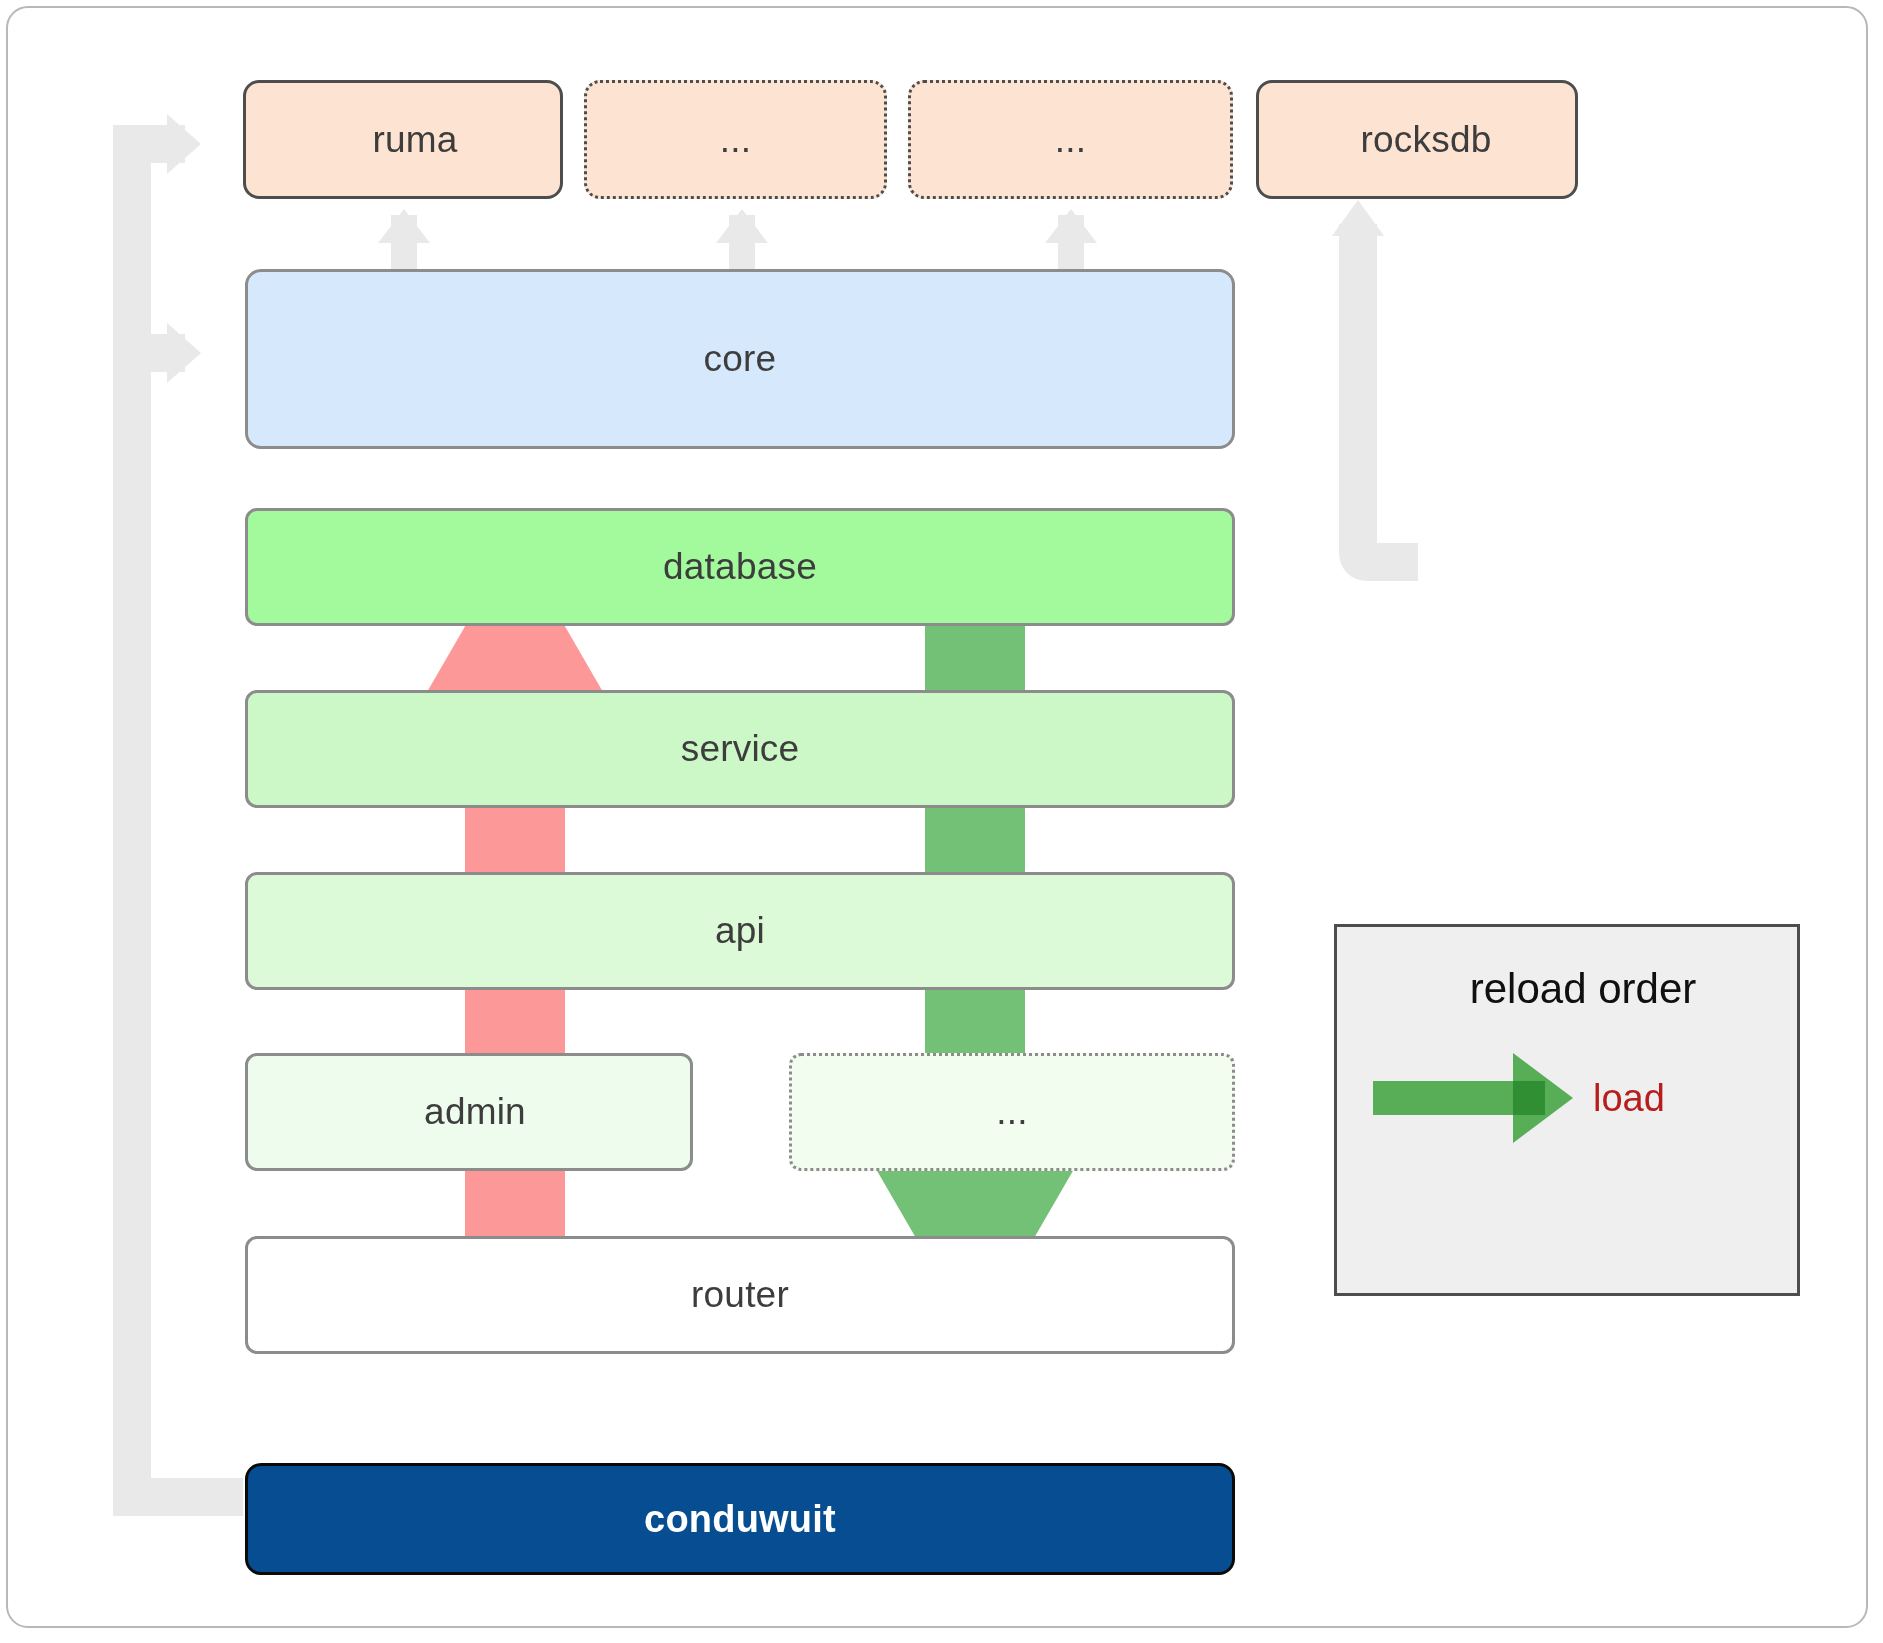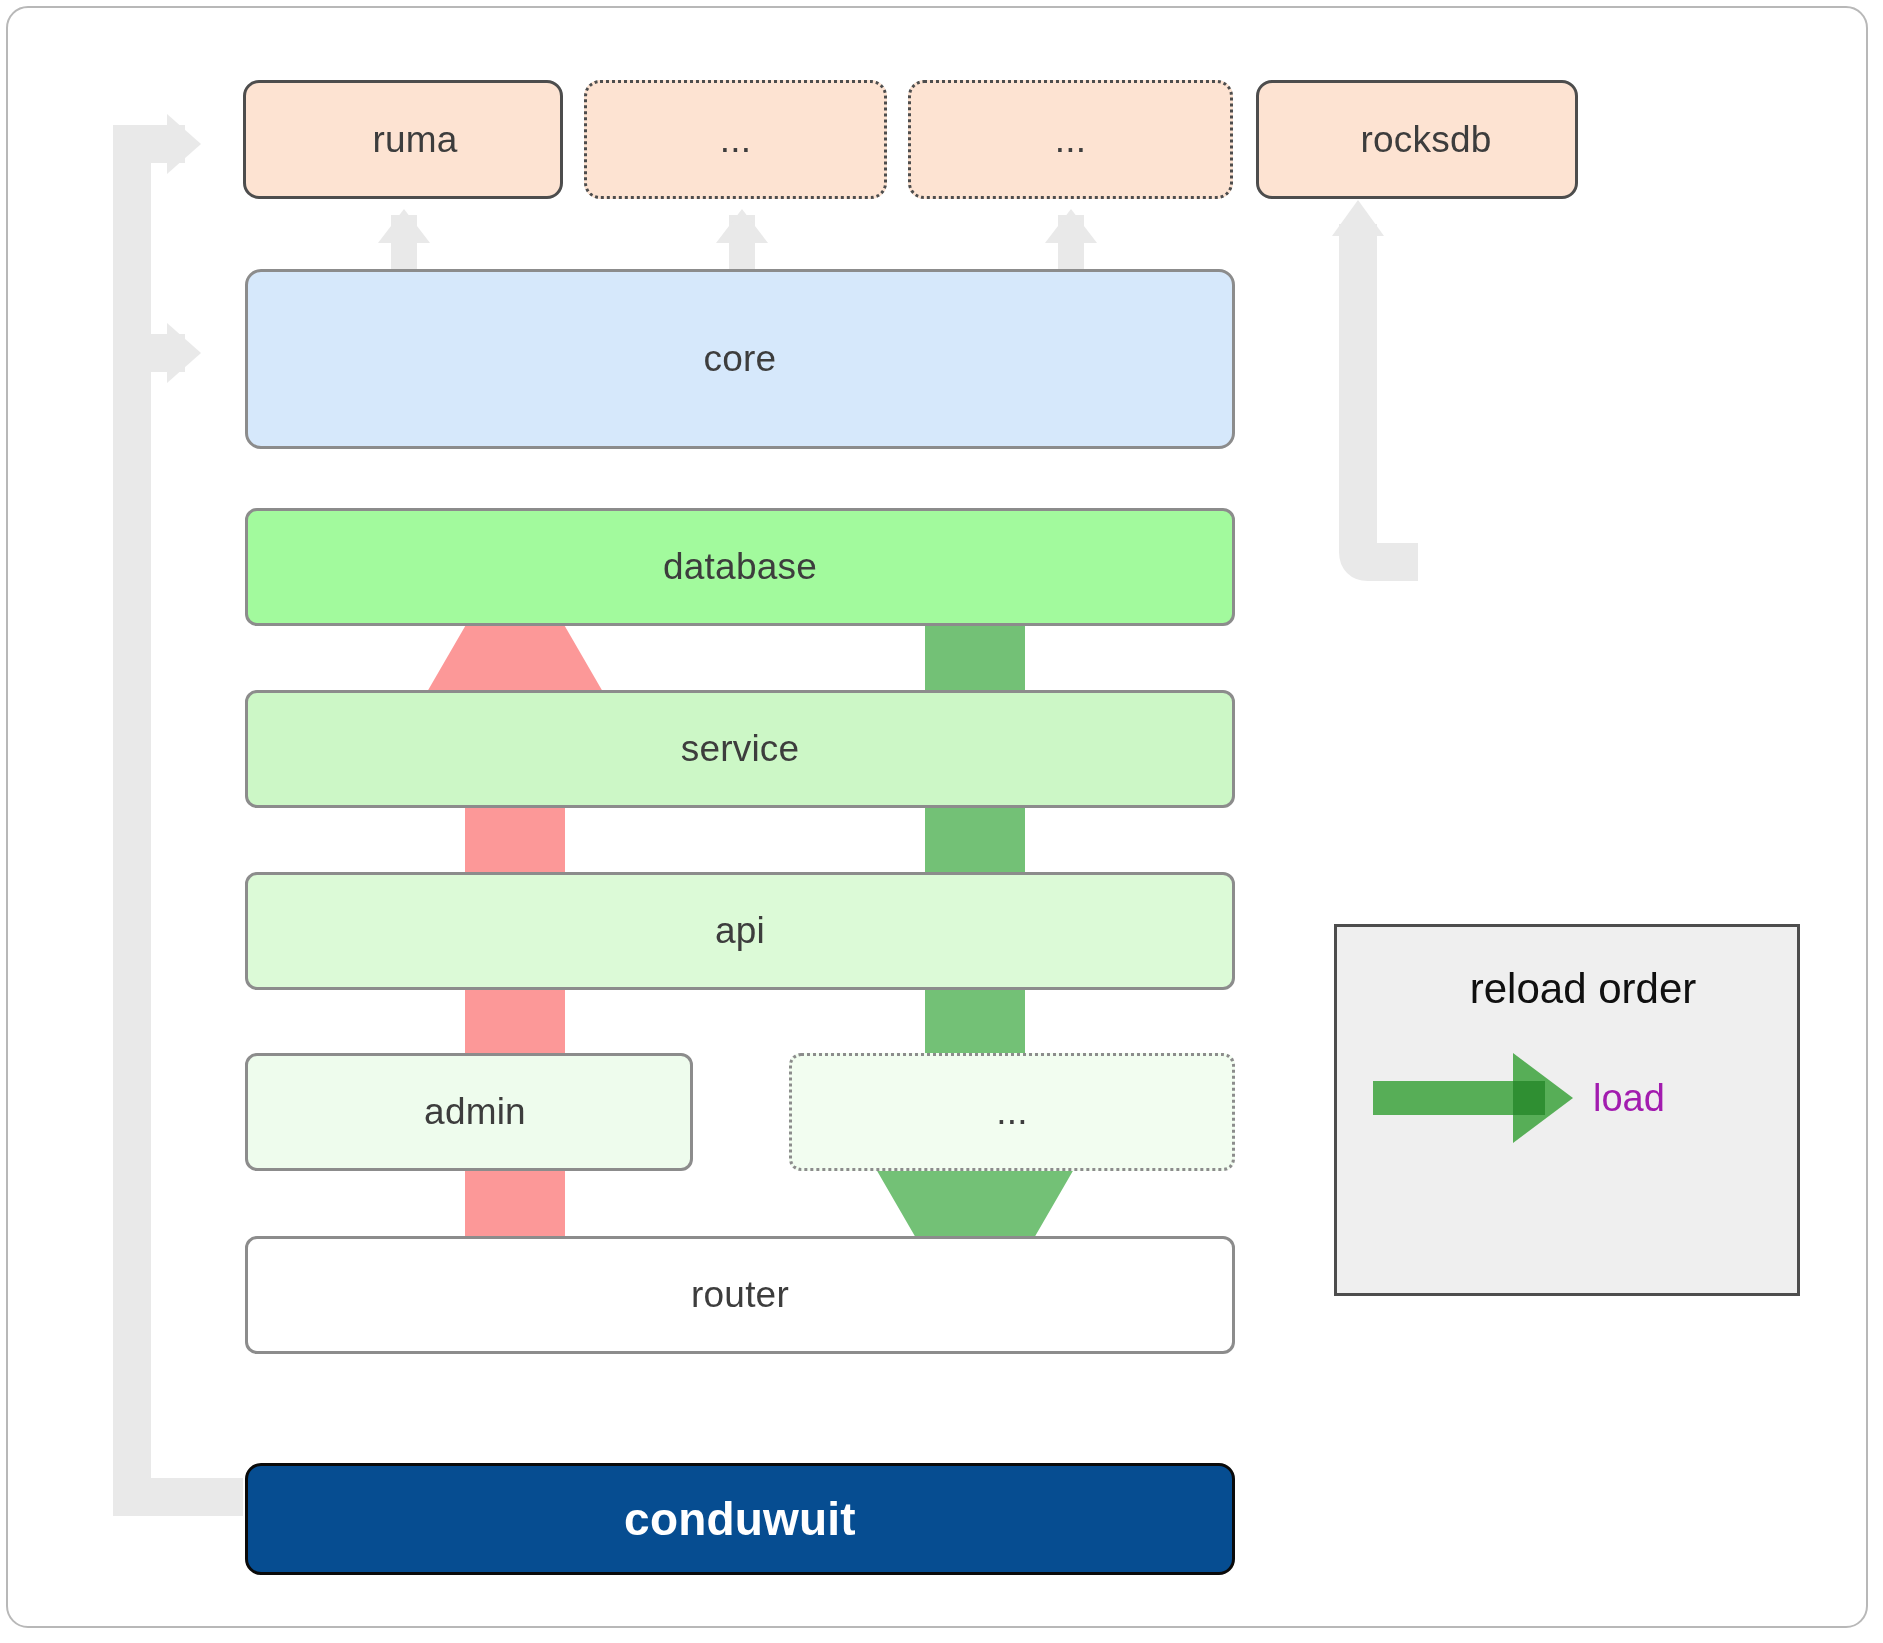--- a/index.html
+++ b/index.html
@@ -75,21 +75,21 @@
   .l-dots     { background: #f2fdf0; }
   .l-router   { background: #ffffff; }
 
   
   .conduwuit {
     background: #064d91;
     border: 3px solid #0a0a0a;
     border-radius: 16px;
     color: #ffffff;
     font-weight: bold;
-    font-size: 46px;
+    font-size: 38px;
   }
 
   
   .gl {
     position: absolute;
     background: #e9e9e9;
     z-index: 2;
   }
   .garrow {
     position: absolute;
@@ -141,21 +141,21 @@
   .legend-row {
     position: absolute;
     left: 36px;
     width: 400px;
     height: 90px;
     display: flex;
     align-items: center;
   }
   .legend-label {
     font-size: 38px;
-    color: #a21caf;
+    color: #b91c1c;
     margin-left: 20px;
   }
   .legend-arrow { width: 200px; height: 90px; flex: 0 0 auto; }
 </style>
 </head>
 <body>
 
 <div id="canvas">
   <div id="frame"></div>
 

